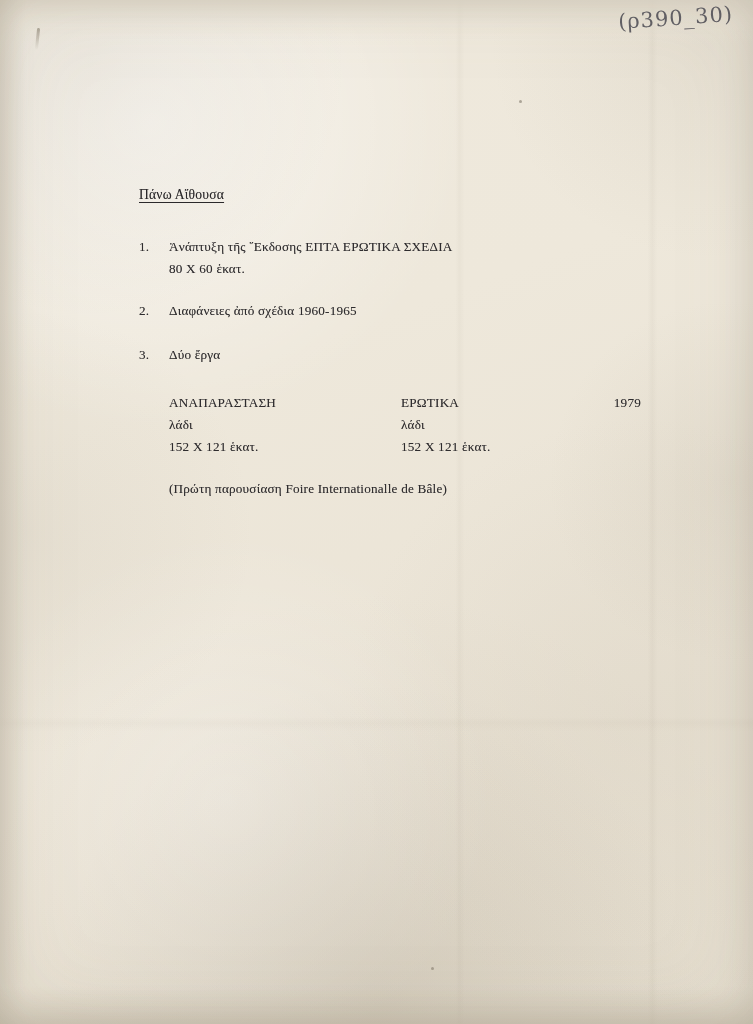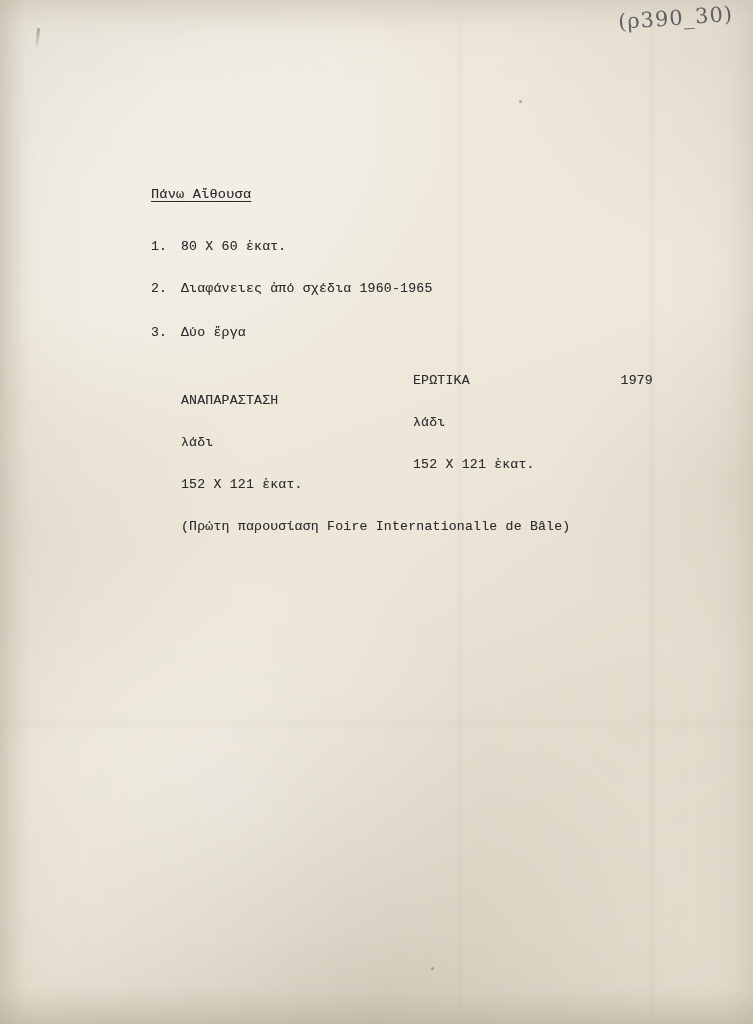--- a/index.html
+++ b/index.html
@@ -129,26 +129,26 @@
     letter-spacing: 1px;
     transform: rotate(-4deg);
     opacity: 0.85;
     z-index: 8;
     white-space: nowrap;
   }
 
   
   .typed {
     position: absolute;
-    left: 151px;
+    left: 139px;
     top: 184px;
     width: 520px;
     z-index: 4;
     color: #2e2c2e;
-    font-family: Liberation Mono, monospace;
+    font-family: Liberation Serif, serif;
     font-size: 13.2px;
     line-height: 22px;
     letter-spacing: 0.2px;
   }
 
   .title {
     text-decoration: underline;
     text-underline-offset: 3px;
     font-size: 13.6px;
     margin-bottom: 30px;
@@ -176,21 +176,21 @@
 
   
   .works {
     margin-left: 30px;
     margin-bottom: 20px;
   }
   .works-row {
     display: flex;
     white-space: pre;
   }
-  .col-a { width: 232px; flex: none; margin-top: 20px; }
+  .col-a { width: 232px; flex: none; }
   .col-b { width: 180px; flex: none; }
   .col-c { width: 60px; flex: none; text-align: right; }
 
   .note {
     margin-left: 30px;
     white-space: pre;
   }
 
   
   .typed div { text-shadow: 0 0 0.4px rgba(46,44,46,0.35); }
@@ -209,20 +209,21 @@
 
   <div class="handnote">(ρ390_30)</div>
 
   <div class="typed">
 
     <div class="title">Πάνω Αἴθουσα</div>
 
     <div class="item item-1">
       <div class="num">1.</div>
       <div class="lines">
+        <div class="line">Ἀνάπτυξη τῆς ῞Εκδοσης ΕΠΤΑ ΕΡΩΤΙΚΑ ΣΧΕΔΙΑ</div>
         <div class="line">80 Χ 60 ἑκατ.</div>
       </div>
     </div>
 
     <div class="item item-2">
       <div class="num">2.</div>
       <div class="lines">
         <div class="line">Διαφάνειες ἀπό σχέδια 1960-1965</div>
       </div>
     </div>

